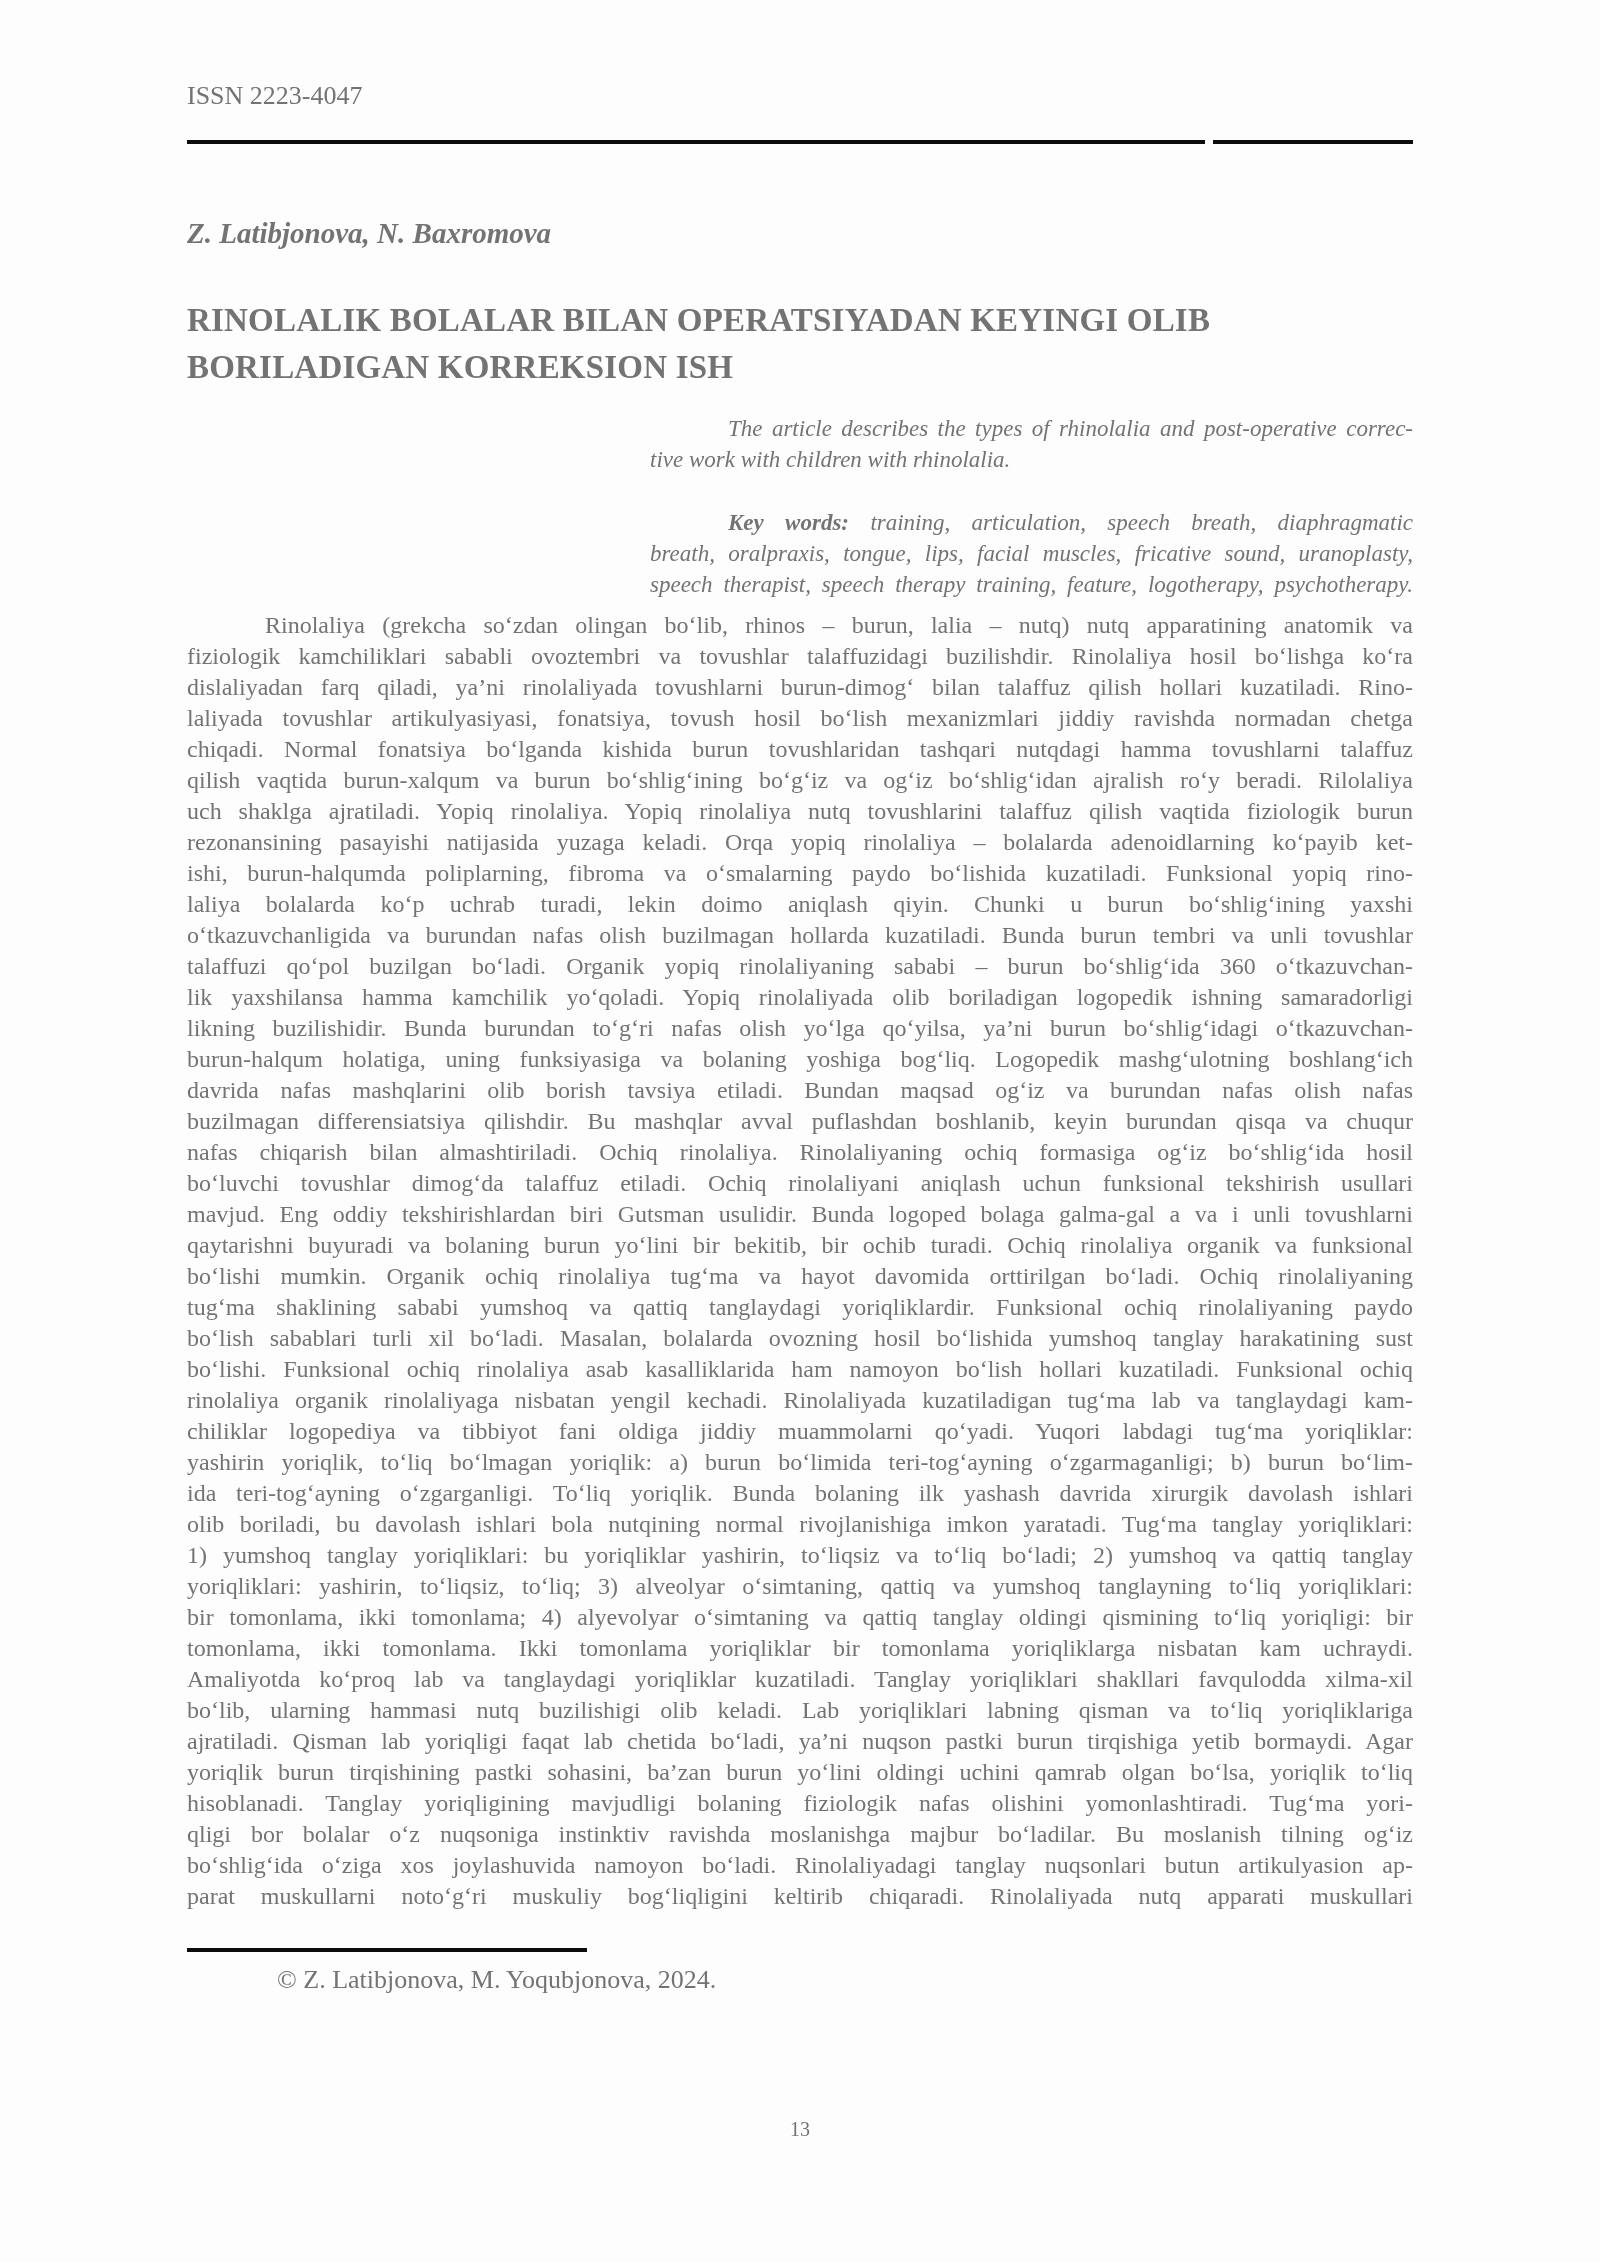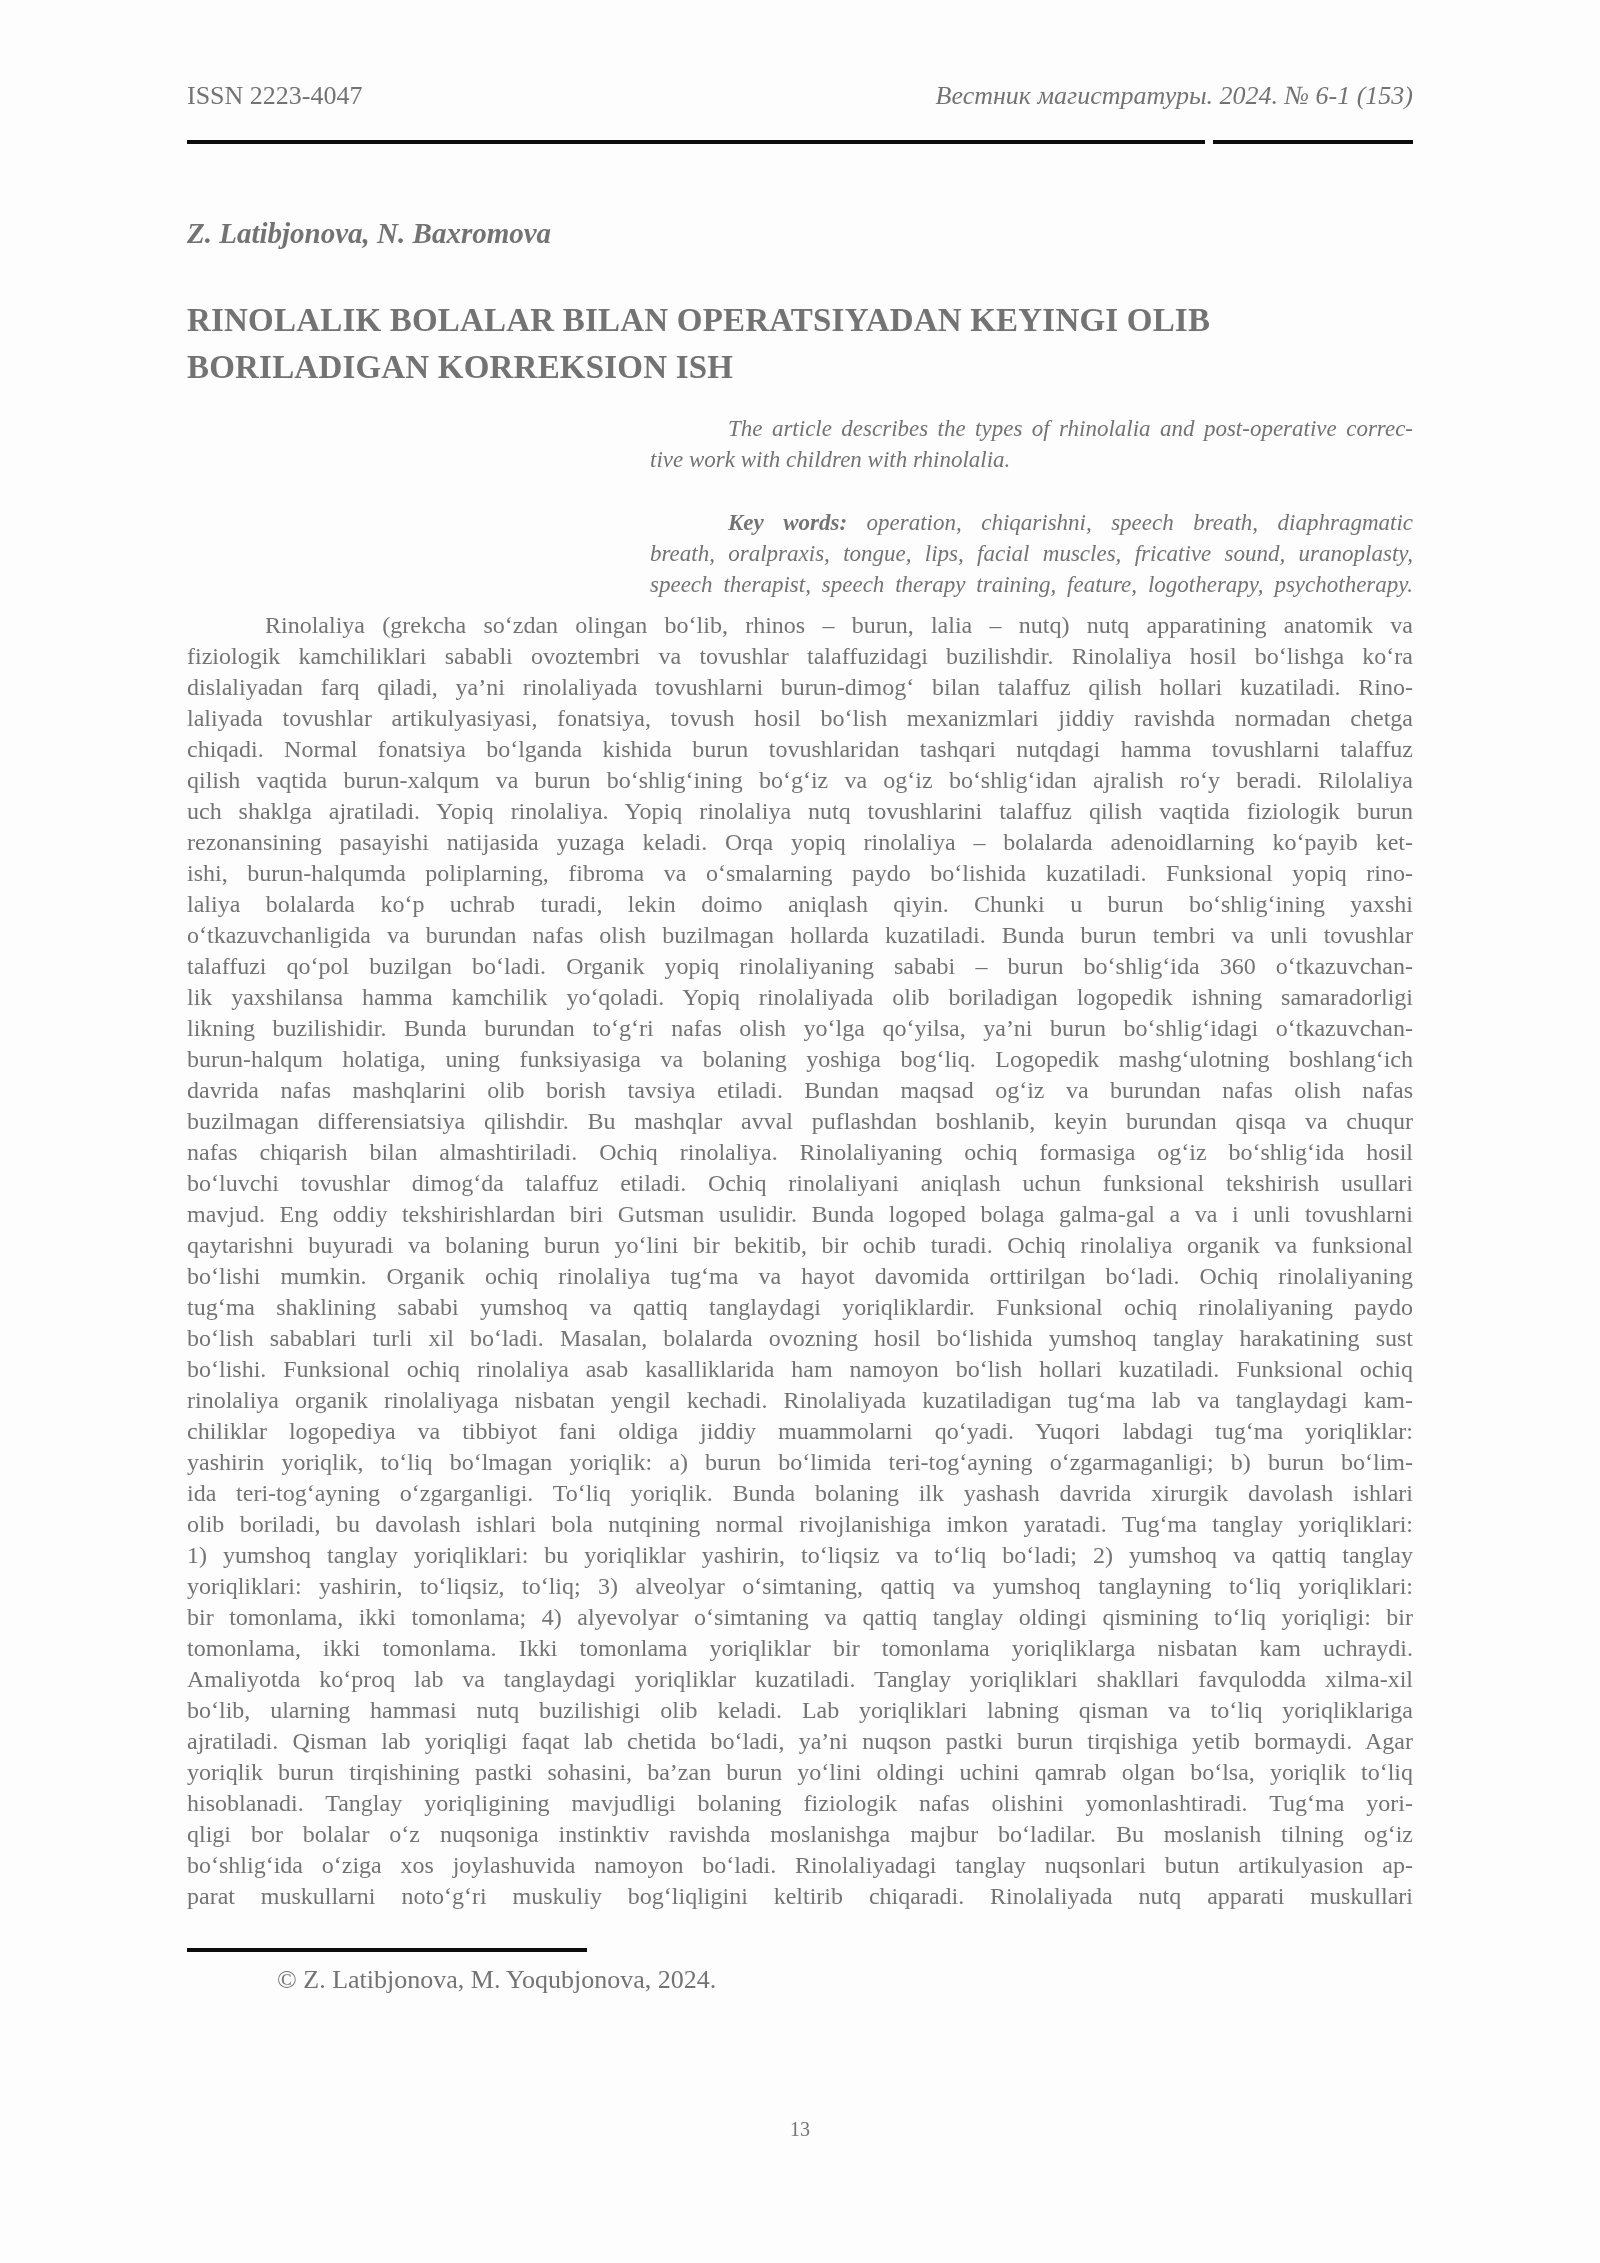--- a/index.html
+++ b/index.html
@@ -83,41 +83,40 @@
     font-size: 20px;
   }
 </style>
 </head>
 <body>
 
 <div class="page">
 
   <div class="hdr">
     <span class="issn">ISSN 2223-4047</span>
-    <span class="issue">Вестник магистратуры. 2024. № 6-1 (153)</span>
   </div>
 
   <div class="hdr-rule"></div>
 
   <div class="authors">Z. Latibjonova, N. Baxromova</div>
 
   <div class="title">
     <div>RINOLALIK BOLALAR BILAN OPERATSIYADAN KEYINGI OLIB</div>
     <div>BORILADIGAN KORREKSION ISH</div>
   </div>
 
   <div class="annot abstract">
       <div class="tline indent">The article describes the types of rhinolalia and post-operative correc-</div>
       <div class="tline ragged">tive work with children with rhinolalia.</div>
     </div>
 
   <div class="annot keywords">
     <div class="tline indent">
       <span class="kw-label">Key words:</span>
-      <span>operation, chiqarishni, speech breath, diaphragmatic</span>
+      <span>training, articulation, speech breath, diaphragmatic</span>
     </div>
     <div>
         <div class="tline">breath, oralpraxis, tongue, lips, facial muscles, fricative sound, uranoplasty,</div>
         <div class="tline">speech therapist, speech therapy training, feature, logotherapy, psychotherapy.</div>
       </div>
   </div>
 
   <div class="body-text">
       <div class="tline indent">Rinolaliya (grekcha so‘zdan olingan bo‘lib, rhinos – burun, lalia – nutq) nutq apparatining anatomik va</div>
       <div class="tline">fiziologik kamchiliklari sababli ovoztembri va tovushlar talaffuzidagi buzilishdir. Rinolaliya hosil bo‘lishga ko‘ra</div>

